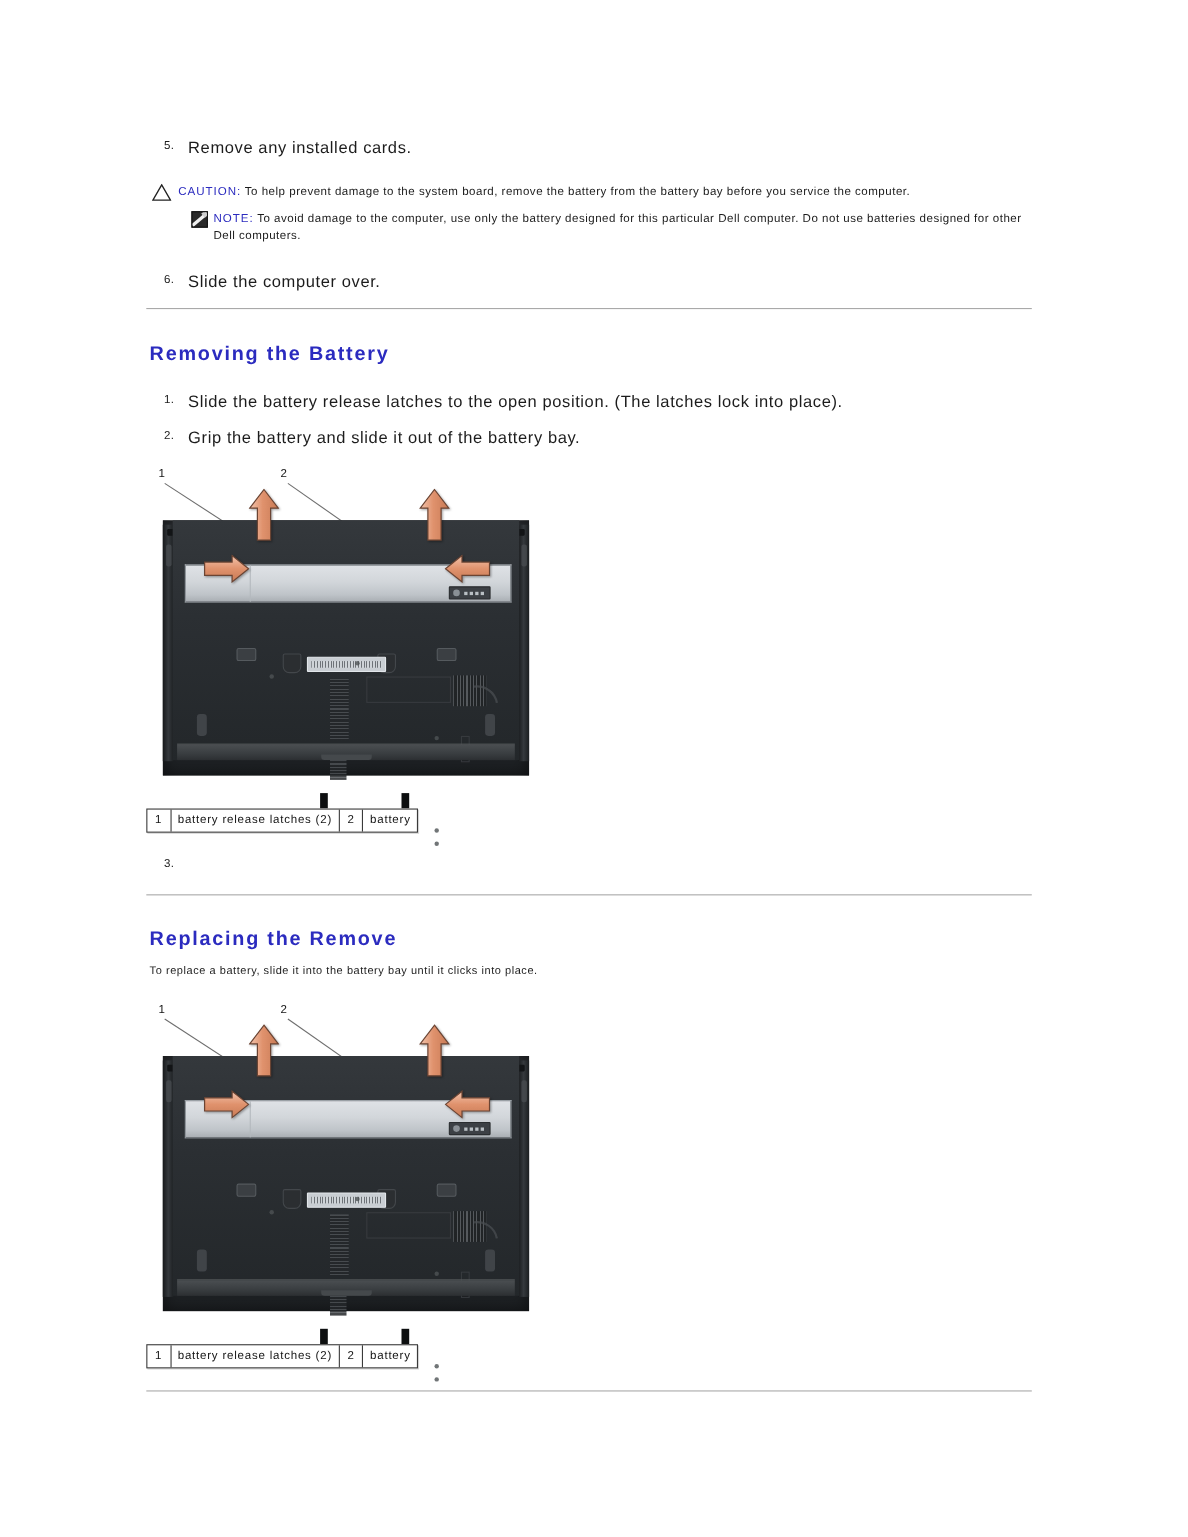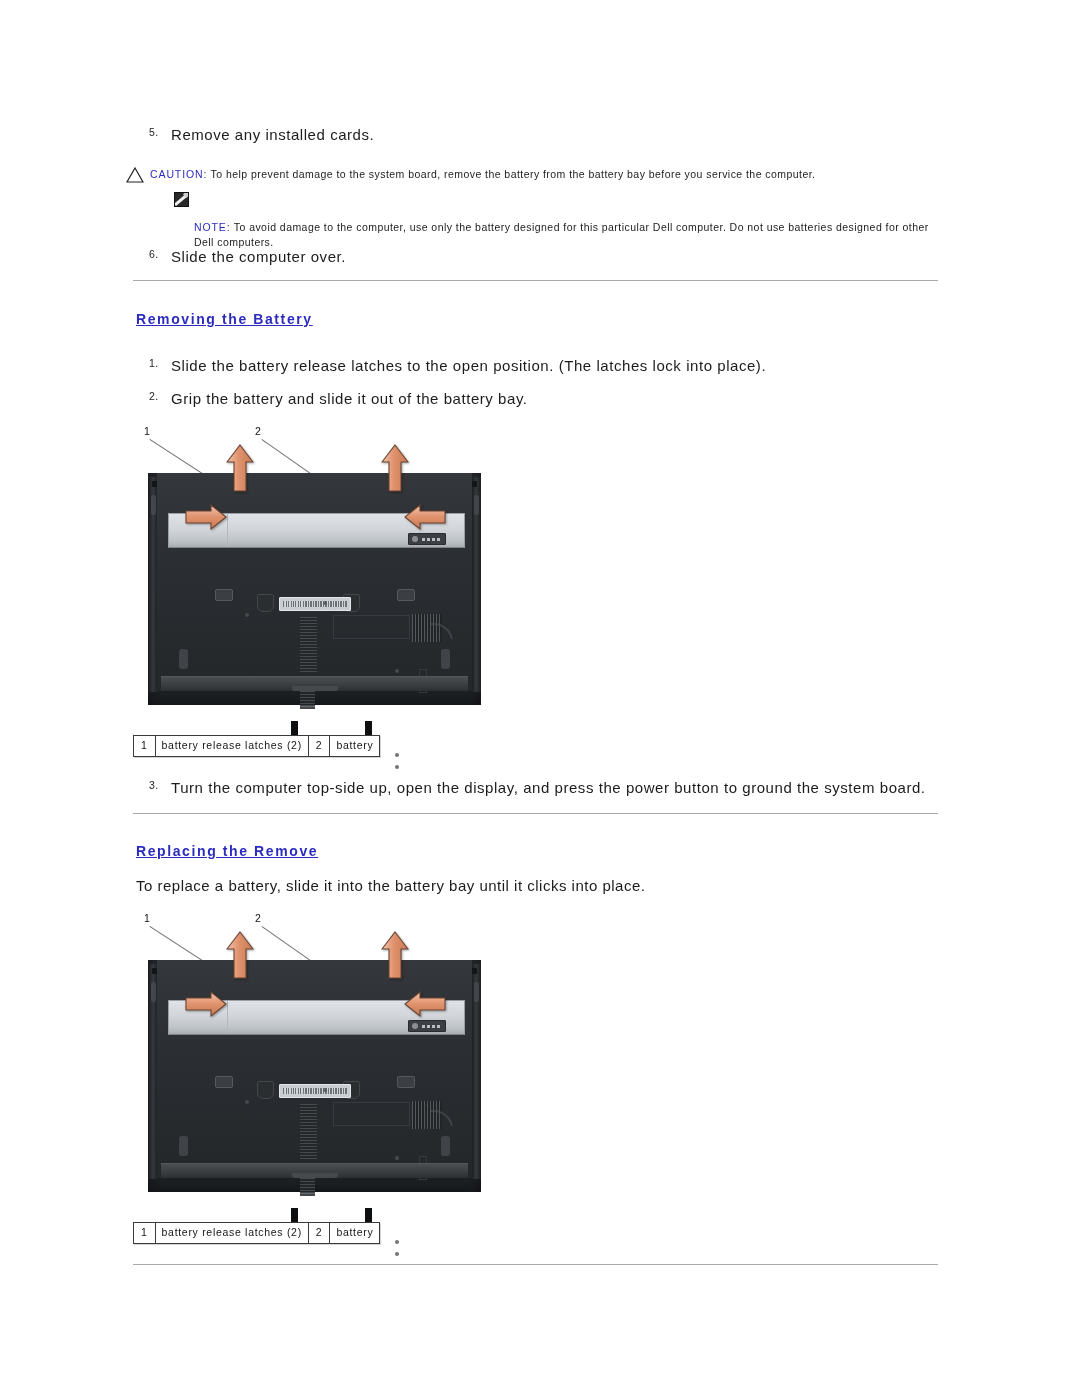--- a/index.html
+++ b/index.html
@@ -31,21 +31,21 @@
     white-space: nowrap;
   }
   .listnum {
     position: absolute;
     font-size: 10.5px;
     letter-spacing: 0.4px;
     color: #1c1c1c;
   }
   .para {
     position: absolute;
-    font-size: 15px;
+    font-size: 10px;
     letter-spacing: 0.5px;
     color: #1c1c1c;
   }
 
   
   .caution-row, .note-row {
     position: absolute;
   }
   .admon-text {
     font-size: 10.5px;
@@ -84,26 +84,25 @@
   }
 
   
   .hrule {
     position: absolute;
     height: 1px;
     background: #a9a9a9;
   }
   .heading {
     position: absolute;
-    font-size: 14px;
+    font-size: 18px;
     font-weight: bold;
     color: #2b2bbf;
     letter-spacing: 1.6px;
     white-space: nowrap;
-    text-decoration: underline;
   }
 
   
   .legend {
     position: absolute;
     display: flex;
     border: 1px solid #3a3a3a;
     background: #fff;
     box-shadow: 1px 1px 0 #d4d4d4;
   }
@@ -326,37 +325,37 @@
   }
 </style>
 </head>
 <body>
 
 <div class="page">
 
   <div class="listnum" style="left:149px; top:126px;">5.</div>
   <div class="listitem" style="left:171px; top:126px;">Remove any installed cards.</div>
 
-  <div class="caution-row" style="left:126px; top:167px; width:810px;">
+  <div class="caution-row" style="left:138px; top:167px; width:810px;">
     <span class="tri-wrap">
       <svg width="18" height="16" viewBox="0 0 18 16">
         <polygon points="9,1 17,15 1,15" fill="#ffffff" stroke="#222222" stroke-width="1.2"></polygon>
       </svg>
     </span>
     <div class="admon-text" style="margin-left:24px;">
       <span class="admon-label">CAUTION:</span><span> To help prevent damage to the system board, remove the battery from the battery bay before you service the computer.</span>
     </div>
   </div>
 
   <div class="note-row" style="left:174px; top:192px; width:775px;">
     <span class="note-icon">
       <span class="pencil"></span>
       <span class="pencil-tip"></span>
     </span>
-    <div class="admon-text" style="margin-left:20px;margin-top:28px;">
+    <div class="admon-text" style="margin-left:20px;">
       <span class="admon-label">NOTE:</span><span> To avoid damage to the computer, use only the battery designed for this particular Dell computer. Do not use batteries designed for other Dell computers.</span>
     </div>
   </div>
 
   <div class="listnum" style="left:149px; top:248px;">6.</div>
   <div class="listitem" style="left:171px; top:248px;">Slide the computer over.</div>
 
   <div class="hrule" style="left:133px; top:280px; width:805px;"></div>
 
   <div class="heading" style="left:136px; top:311px;">Removing the Battery</div>
@@ -481,21 +480,20 @@
   </div>
 
   <div class="legend" style="left:133px; top:735px;">
     <span class="cell num">1</span>
     <span class="cell">battery release latches (2)</span>
     <span class="cell num">2</span>
     <span class="cell">battery</span>
   </div>
 
   <div class="listnum" style="left:149px; top:779px;">3.</div>
-  <div class="listitem" style="left:171px; top:779px;">Turn the computer top-side up, open the display, and press the power button to ground the system board.</div>
 
   <div class="hrule" style="left:133px; top:813px; width:805px;"></div>
 
   <div class="heading" style="left:136px; top:843px;">Replacing the Remove</div>
 
   <div class="para" style="left:136px; top:877px;">To replace a battery, slide it into the battery bay until it clicks into place.</div>
 
   <div class="figure" style="left:140px; top:912px;">
 
     <div class="callnum" style="left:4px; top:0px;">1</div>

